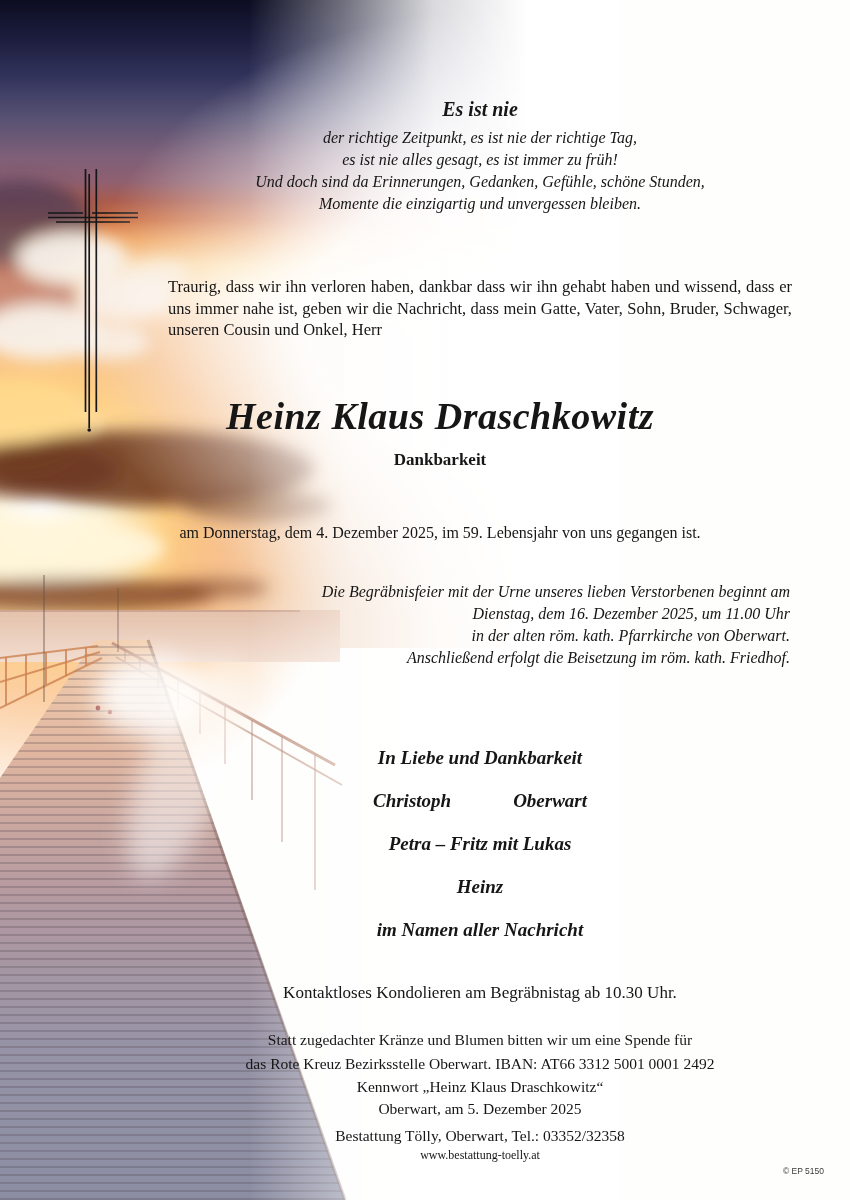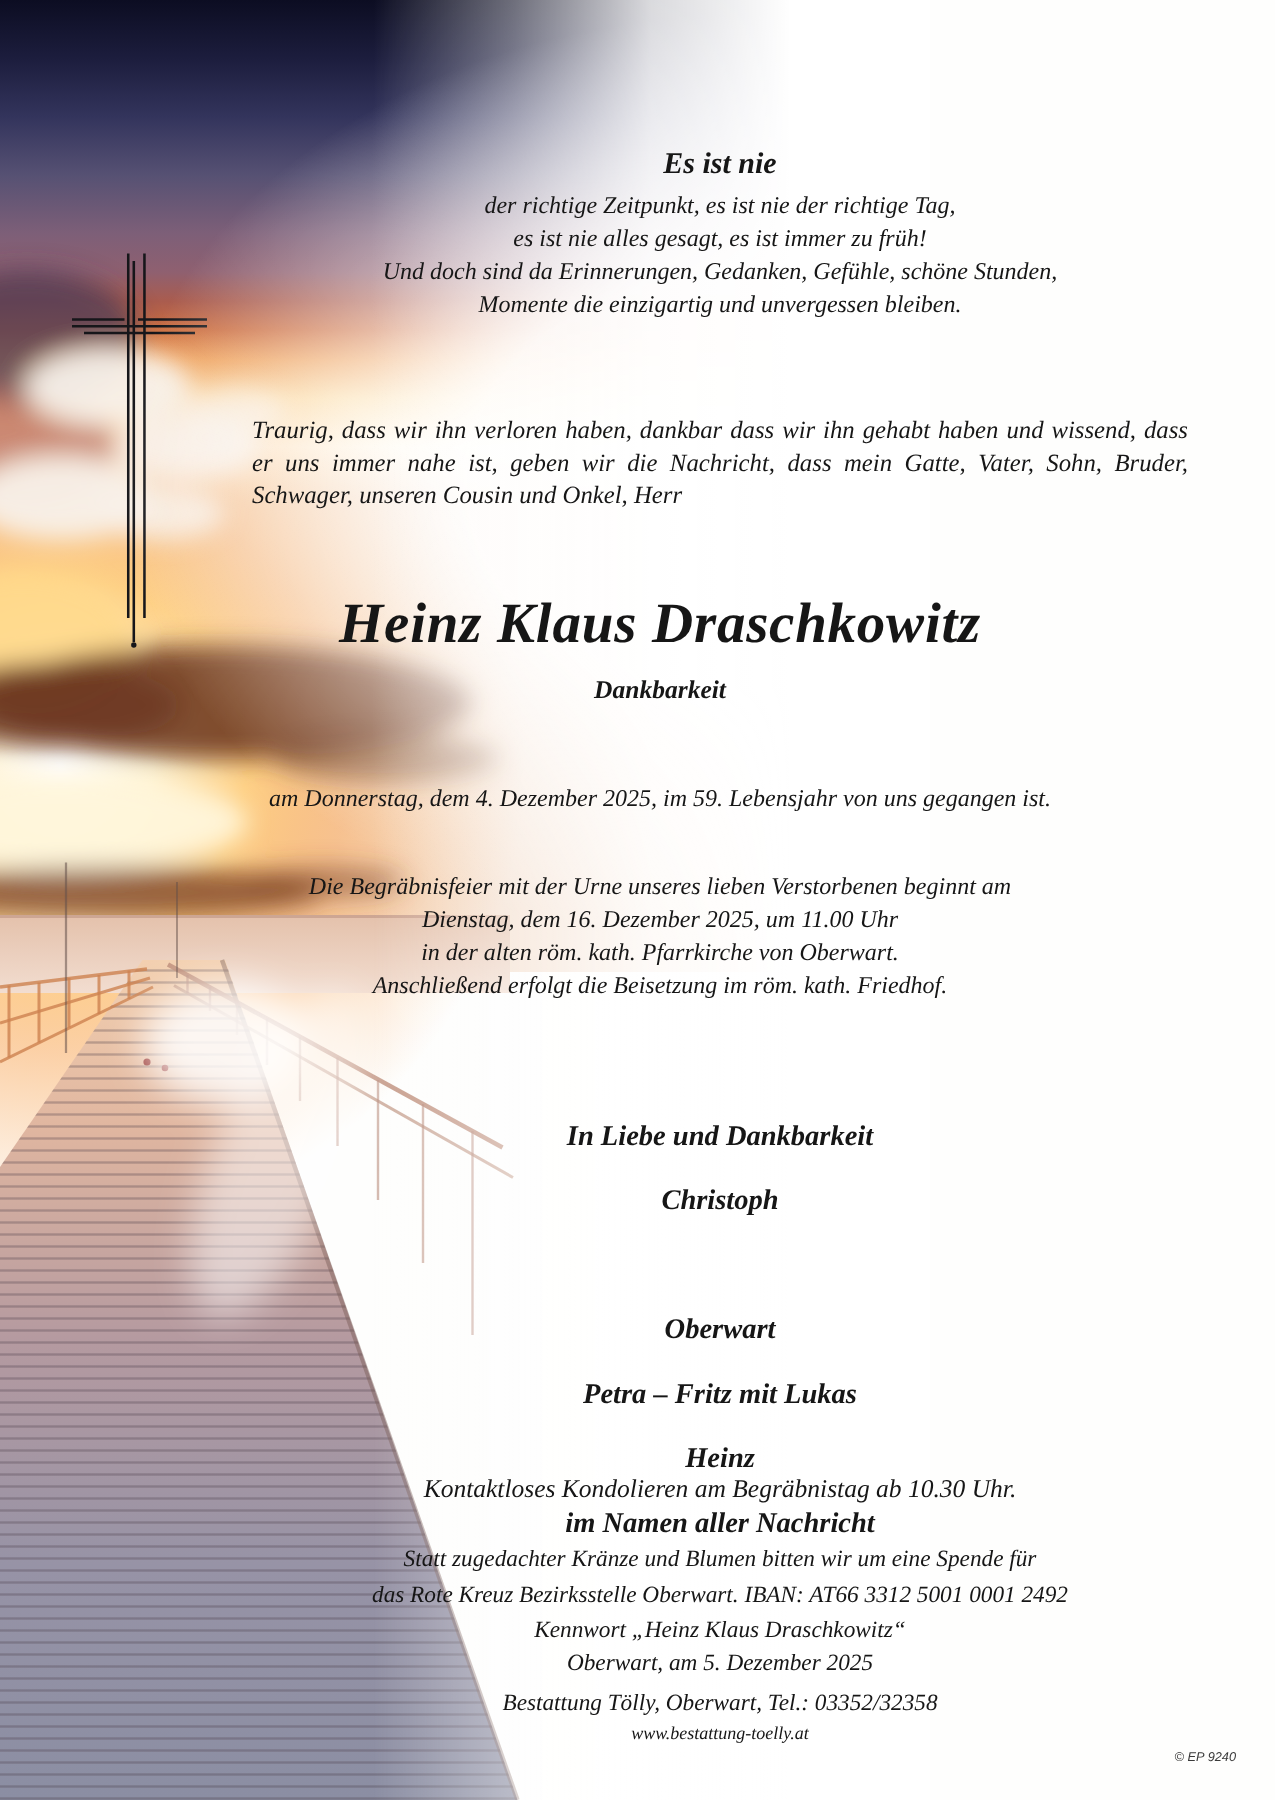--- a/index.html
+++ b/index.html
@@ -2,36 +2,36 @@
 <html><head>
 <meta charset="utf-8">
 <style>
   html,body{margin:0;padding:0;background:#e9e9e9;}
   .page{
     position:relative;width:850px;height:1200px;margin:0 auto;
     background:#fefefdf5;background-color:#fefefd;overflow:hidden;
     font-family:"Liberation Serif",serif;color:#161616;
   }
   .photo{position:absolute;left:0;top:0;width:620px;height:1200px;display:block;}
-  .block{position:absolute;font-style:italic;}
+  .block{position:absolute;}
   
   .axisA{left:90px;right:60px;text-align:center;}
   
   .axisB{left:170px;right:60px;text-align:center;}
   .poem{top:98px;font-style:italic;font-size:16px;line-height:22px;}
   .poem-title{font-size:20px;font-weight:bold;margin-bottom:7px;}
   .intro{top:276px;left:168px;right:58px;text-align:justify;font-size:16.5px;line-height:21.5px;margin:0;}
   .name{top:394px;font-size:38px;font-weight:bold;font-style:italic;letter-spacing:.5px;}
   .profession{top:450px;font-size:17px;font-weight:bold;}
   .death-line{top:524px;font-size:16px;}
-  .funeral{top:581px;font-style:italic;font-size:16px;line-height:22px;}
+  .funeral{top:581px;font-style:italic;font-size:16px;line-height:22px;text-align:right;}
   .funeral .bold{font-weight:normal;}
   .family{top:746px;font-weight:bold;font-style:italic;font-size:19px;line-height:24px;}
   .family .frow{margin-bottom:19px;}
-  .family .pair{display:flex;justify-content:center;gap:62px;flex-direction:column;}
+  .family .pair{display:flex;justify-content:center;gap:62px;}
   .condolence{top:983px;font-size:17px;}
   .donation{top:1028px;font-size:15.5px;line-height:23.5px;}
   .dateline{top:1100px;font-size:15.5px;}
   .funeral-home{top:1127px;font-size:15.5px;}
   .website{top:1148px;font-size:12px;}
   .copyright{top:1166px;right:26px;font-size:8.5px;color:#3a3a3a;font-family:"Liberation Sans",sans-serif;}
 </style>
 </head>
 <body>
 
@@ -226,15 +226,15 @@
 
   <div class="block axisB donation">
     <div>Statt zugedachter Kränze und Blumen bitten wir um eine Spende für</div>
     <div>das Rote Kreuz Bezirksstelle Oberwart. IBAN: AT66 3312 5001 0001 2492</div>
     <div>Kennwort „Heinz Klaus Draschkowitz“</div>
   </div>
 
   <div class="block axisB dateline">Oberwart, am 5. Dezember 2025</div>
   <div class="block axisB funeral-home">Bestattung Tölly, Oberwart, Tel.: 03352/32358</div>
   <div class="block axisB website">www.bestattung-toelly.at</div>
-  <div class="block copyright">© EP 9240</div>
+  <div class="block copyright">© EP 5150</div>
 
 </div>
 
 </body></html>

